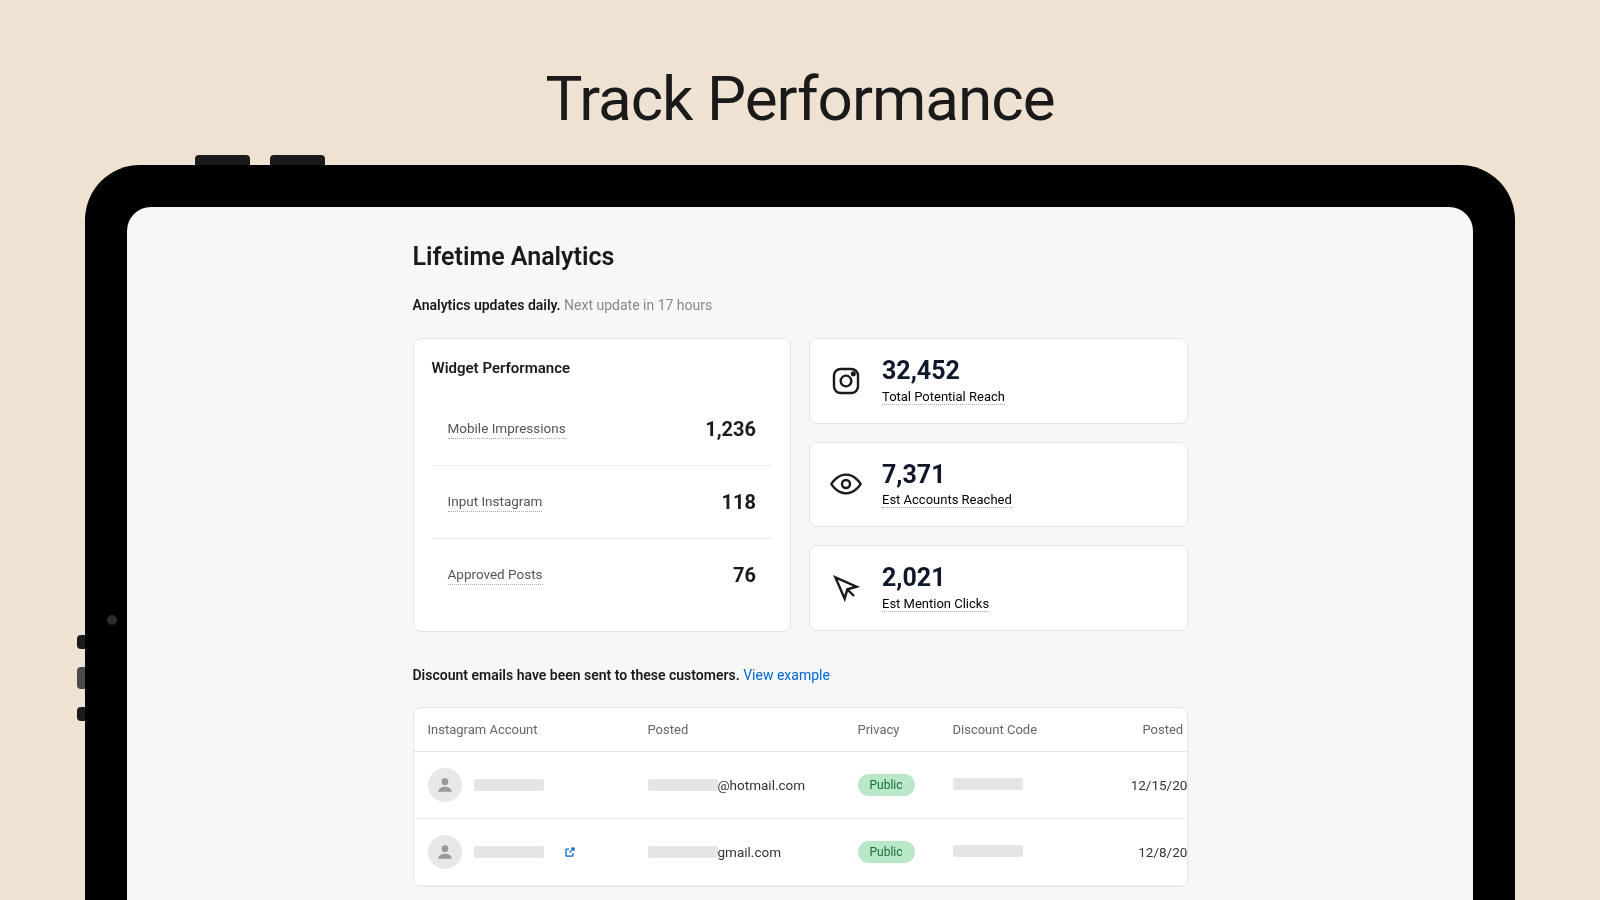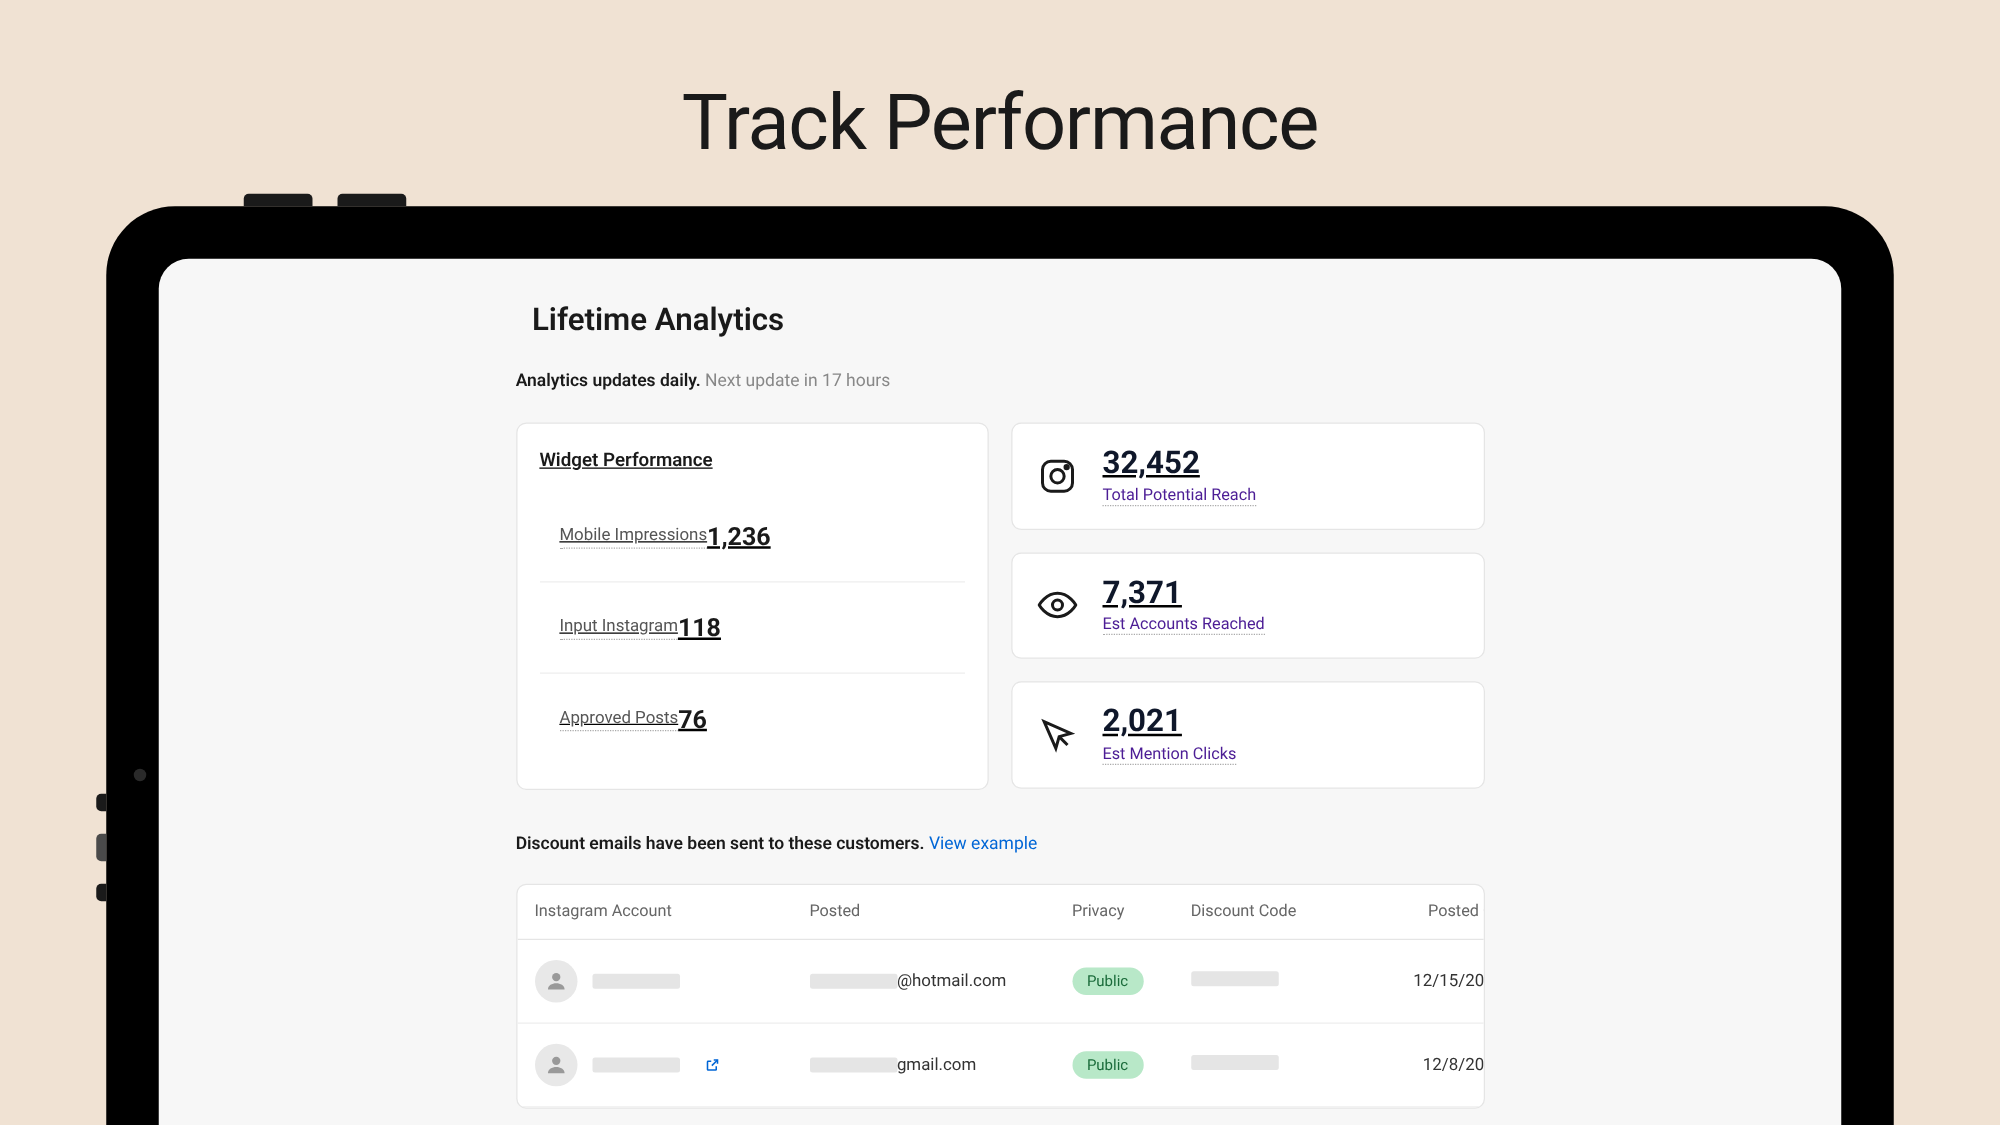--- a/index.html
+++ b/index.html
@@ -71,55 +71,53 @@
   padding: 35px 0 0 0;
 }
 .content {
   width: 775px;
   margin: 0 auto;
 }
 .section-title {
   font-size: 25px;
   font-weight: 600;
   color: #1a1a1a;
-  margin-left: 13px;
 }
 .section-sub {
   margin-top: 26px;
   font-size: 14px;
   color: #1a1a1a;
 }
 .section-sub-light {
   color: #888;
   font-weight: 400;
 }
 .grid {
   display: grid;
   grid-template-columns: 1fr 1fr;
   gap: 18px;
   margin-top: 25px;
-  text-decoration: underline;
 }
 .card {
   background: #fff;
   border: 1px solid #e5e5e5;
   border-radius: 8px;
 }
 .widget-card {
   padding: 20px 18px;
 }
 .widget-card-title {
   font-size: 15px;
   font-weight: 600;
   color: #1a1a1a;
   margin-bottom: 16px;
 }
 .widget-row {
   display: flex;
-  justify-content: flex-start;
+  justify-content: space-between;
   align-items: center;
   padding: 24px 16px;
   border-bottom: 1px solid #eee;
 }
 .widget-row:last-child { border-bottom: none; }
 .widget-label {
   font-size: 13.5px;
   color: #555;
   border-bottom: 1px dotted #aaa;
   padding-bottom: 2px;
@@ -150,21 +148,21 @@
 }
 .stat-icon svg { width: 32px; height: 32px; }
 .stat-num {
   font-size: 25px;
   font-weight: 700;
   color: #0f172a;
   line-height: 1.1;
 }
 .stat-label {
   font-size: 13px;
-  color: #4c1d95;
+  color: #000000;
   border-bottom: 1px dotted #aaa;
   display: inline-block;
   margin-top: 4px;
 }
 .section2 {
   margin-top: 35px;
 }
 .link {
   color: #0066d6;
   font-size: 14px;

